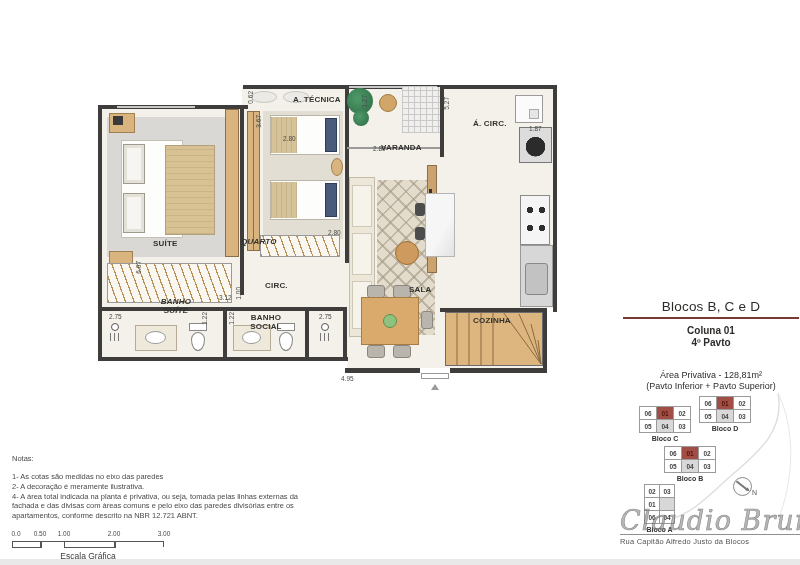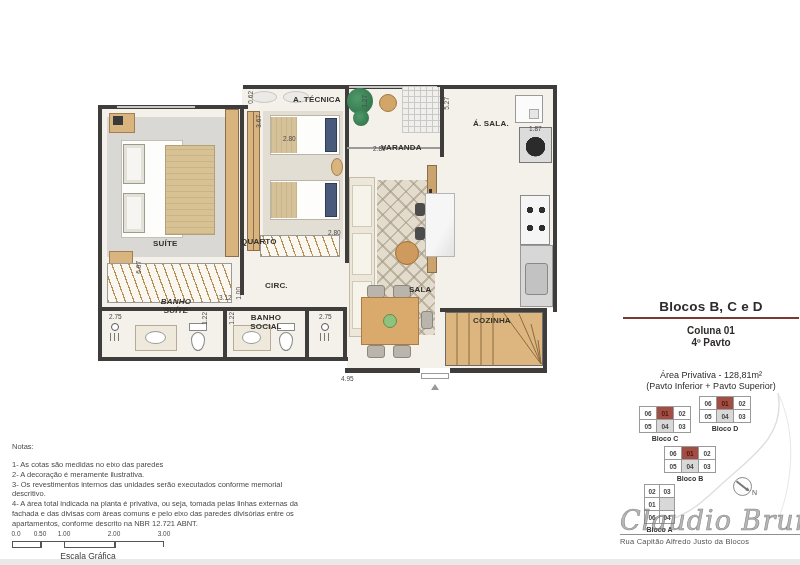--- a/index.html
+++ b/index.html
@@ -19,28 +19,28 @@
   
   .blk{position:absolute;}
   .blk-grid{display:grid;grid-template-columns:repeat(3,16px);grid-auto-rows:12px;gap:1px;background:#9a9a9a;padding:1px;width:max-content;}
   .blk-grid.a2{grid-template-columns:repeat(2,14px);}
   .bc{background:#fff;font-size:6.5px;font-weight:bold;color:#444;display:flex;align-items:center;justify-content:center;}
   .bc.hl{background:#a14f44;color:#55120e;}
   .bc.mid{background:#d8d8d8;}
   .blk-label{font-size:7px;font-weight:bold;color:#333;text-align:center;margin-top:2px;}
   
   #titleblock{position:absolute;left:623px;top:299px;width:176px;text-align:center;color:#2e2c2a;}
-  #titleblock .t1{font-size:13.5px;font-weight:bold;letter-spacing:.2px;text-align:center;}
+  #titleblock .t1{font-size:13.5px;font-weight:normal;letter-spacing:.2px;text-align:center;}
   #titleblock .rule{height:2px;background:#7a3a33;margin-top:3px;}
   #titleblock .t2{font-size:10px;font-weight:bold;margin-top:6px;}
   #titleblock .t3{font-size:10px;font-weight:bold;margin-top:1px;}
   #titleblock .t4{font-size:9px;margin-top:22px;}
   #titleblock .t5{font-size:9px;margin-top:1px;}
   
-  #notes{position:absolute;left:12px;top:442px;width:302px;color:#4a4a4a;}
+  #notes{position:absolute;left:12px;top:454px;width:302px;color:#4a4a4a;}
   #notes .nt{font-size:7.5px;margin-bottom:9px;}
   #notes .ni{font-size:7.5px;line-height:1.3;}
   
   #scalebar{position:absolute;left:12px;top:530px;width:170px;height:32px;}
   #scalebar .sl{position:absolute;top:0;font-size:6.5px;color:#4a4a4a;transform:translateX(-50%);}
   #scalebar .base{position:absolute;left:0;top:11px;width:152px;height:1px;background:#555;}
   #scalebar .tick{position:absolute;top:11px;width:1px;height:6px;background:#555;}
   #scalebar .seg{position:absolute;top:12px;height:5px;border-left:1px solid #555;border-right:1px solid #555;border-bottom:1px solid #555;}
   #scalebar .cap{position:absolute;left:0;top:21px;width:152px;text-align:center;font-size:8.5px;color:#3c3c3c;}
   
@@ -189,29 +189,29 @@
     <span class="dim" style="left:124px;top:209px;">3.12</span>
     <span class="dim v" style="left:140px;top:202px;">1.00</span>
     <span class="dim v" style="left:106px;top:227px;">1.22</span>
     <span class="dim v" style="left:133px;top:227px;">1.22</span>
     <span class="dim" style="left:14px;top:228px;">2.75</span>
     <span class="dim" style="left:224px;top:228px;">2.75</span>
     <span class="dim v" style="left:40px;top:176px;">6.67</span>
     <span class="dim" style="left:246px;top:290px;">4.95</span>
 
     <span class="rlab" style="left:58px;top:154px;">SUÍTE</span>
-    <span class="rlab" style="left:146px;top:152px;">QUARTO</span>
+    <span class="rlab" style="left:146px;top:152px;font-style:italic;">QUARTO</span>
     <span class="rlab" style="left:170px;top:196px;">CIRC.</span>
     <span class="rlab c2" style="left:58px;top:212px;width:46px;font-style:italic;">BANHO SUÍTE</span>
     <span class="rlab c2" style="left:146px;top:228px;width:50px;">BANHO SOCIAL</span>
     <span class="rlab" style="left:314px;top:200px;">SALA</span>
     <span class="rlab" style="left:378px;top:198px;margin-top:33px;">COZINHA</span>
     <span class="rlab" style="left:286px;top:38px;margin-top:20px;">VARANDA</span>
     <span class="rlab" style="left:198px;top:10px;">A. TÉCNICA</span>
-    <span class="rlab" style="left:378px;top:34px;">Á. SALA.</span>
+    <span class="rlab" style="left:378px;top:34px;">Á. CIRC.</span>
   </div>
 
   <div id="titleblock">
     <div class="t1">Blocos B, C e D</div>
     <div class="rule"></div>
     <div class="t2">Coluna 01</div>
     <div class="t3">4º Pavto</div>
     <div class="t4">Área Privativa - 128,81m²</div>
     <div class="t5">(Pavto Inferior + Pavto Superior)</div>
   </div>
@@ -279,21 +279,20 @@
   <div id="sigwrap">
     <div class="sig">Claudio Brum</div>
     <div class="sig-line"></div>
     <div class="street">Rua Capitão Alfredo Justo da Blocos</div>
   </div>
 
   <div id="notes">
     <div class="nt">Notas:</div>
     <div class="ni">1- As cotas são medidas no eixo das paredes</div>
     <div class="ni">2- A decoração é meramente ilustrativa.</div>
-    <div class="ni">3- Os revestimentos internos das unidades serão executados conforme memorial descritivo.</div>
     <div class="ni">4- A área total indicada na planta é privativa, ou seja, tomada pelas linhas externas da fachada e das divisas com áreas comuns e pelo eixo das paredes divisórias entre os apartamentos, conforme descrito na NBR 12.721 ABNT.</div>
   </div>
 
   <div id="scalebar">
     <span class="sl" style="left:4px;">0.0</span>
     <span class="sl" style="left:28px;">0.50</span>
     <span class="sl" style="left:52px;">1.00</span>
     <span class="sl" style="left:102px;">2.00</span>
     <span class="sl" style="left:152px;">3.00</span>
     <div class="base"></div>

